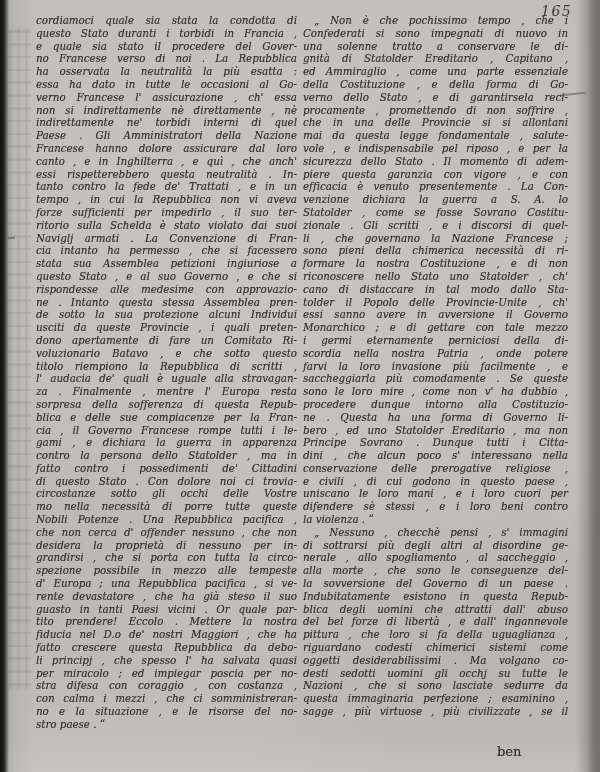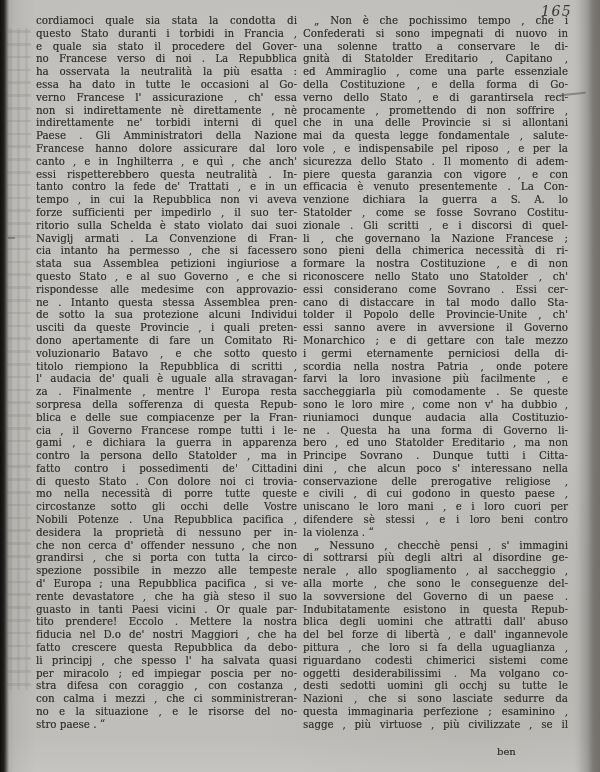--- a/index.html
+++ b/index.html
@@ -29,34 +29,34 @@
     background:
       repeating-linear-gradient(90deg, rgba(0,0,0,0) 0 2px, rgba(86,83,78,0.22) 2px 5px, rgba(0,0,0,0) 5px 8px),
       repeating-linear-gradient(0deg, rgba(0,0,0,0) 0 4.4px, rgba(86,83,78,0.30) 4.4px 7px, rgba(0,0,0,0) 7px 12.8px);
   }
   .scratch{position:absolute;left:560px;top:93px;width:26px;height:1.6px;background:rgba(80,78,74,0.5);transform:rotate(-6deg);border-radius:1px;}
   .mark-left{position:absolute;left:8px;top:237px;width:7px;height:2px;background:rgba(70,68,64,0.45);}
   .page-number{
     position:absolute;left:512px;top:3px;
     font-size:14px;font-style:italic;letter-spacing:1.5px;color:#3a3733;margin-left:29px;
   }
-  .col{position:absolute;top:15px;}
+  .col{position:absolute;top:15px;font-style:italic;}
   #col-left{left:36px;width:261px;}
   #col-right{left:303px;width:265px;}
   .line{
     height:12.8px;line-height:12.8px;font-size:10.2px;
     text-align:justify;text-align-last:justify;
     letter-spacing:0.05px;white-space:normal;
     text-shadow:0.2px 0.2px 0.3px rgba(52,49,45,0.55);
   }
   .line.short{text-align-last:left;}
   .line.indent{padding-left:11px;}
   .catchword{
     position:absolute;left:497px;top:746px;width:60px;
-    font-size:10px;line-height:12.8px;color:#34312d;
+    font-size:13px;line-height:12.8px;color:#34312d;
     text-shadow:0.2px 0.2px 0.3px rgba(52,49,45,0.55);
   }
 </style>
 </head>
 <body>
 
 <div class="scan">
   <div class="edge-left"></div>
   <div class="bleed"></div>
   <div class="mark-left"></div>
@@ -93,25 +93,25 @@
       <div class="line">titolo riempiono la Repubblica di scritti ,</div>
       <div class="line">l' audacia de' quali è uguale alla stravagan-</div>
       <div class="line">za . Finalmente , mentre l' Europa resta</div>
       <div class="line">sorpresa della sofferenza di questa Repub-</div>
       <div class="line">blica e delle sue compiacenze per la Fran-</div>
       <div class="line">cia , il Governo Francese rompe tutti i le-</div>
       <div class="line">gami , e dichiara la guerra in apparenza</div>
       <div class="line">contro la persona dello Statolder , ma in</div>
       <div class="line">fatto contro i possedimenti de' Cittadini</div>
       <div class="line">di questo Stato . Con dolore noi ci trovia-</div>
+      <div class="line">circostanze sotto gli occhi delle Vostre</div>
       <div class="line">mo nella necessità di porre tutte queste</div>
-      <div class="line">circostanze sotto gli occhi delle Vostre</div>
       <div class="line">Nobili Potenze . Una Repubblica pacifica ,</div>
+      <div class="line">che non cerca d' offender nessuno , che non</div>
       <div class="line">desidera la proprietà di nessuno per in-</div>
-      <div class="line">che non cerca d' offender nessuno , che non</div>
       <div class="line">grandirsi , che si porta con tutta la circo-</div>
       <div class="line">spezione possibile in mezzo alle tempeste</div>
       <div class="line">d' Europa ; una Repubblica pacifica , si ve-</div>
       <div class="line">rente devastatore , che ha già steso il suo</div>
       <div class="line">guasto in tanti Paesi vicini . Or quale par-</div>
       <div class="line">tito prendere! Eccolo . Mettere la nostra</div>
       <div class="line">fiducia nel D.o de' nostri Maggiori , che ha</div>
       <div class="line">fatto crescere questa Repubblica da debo-</div>
       <div class="line">li principj , che spesso l' ha salvata quasi</div>
       <div class="line">per miracolo ; ed impiegar poscia per no-</div>
@@ -135,31 +135,30 @@
       <div class="line">sicurezza dello Stato . Il momento di adem-</div>
       <div class="line">piere questa garanzia con vigore , e con</div>
       <div class="line">efficacia è venuto presentemente . La Con-</div>
       <div class="line">venzione dichiara la guerra a S. A. lo</div>
       <div class="line">Statolder , come se fosse Sovrano Costitu-</div>
       <div class="line">zionale . Gli scritti , e i discorsi di quel-</div>
       <div class="line">li , che governano la Nazione Francese ;</div>
       <div class="line">sono pieni della chimerica necessità di ri-</div>
       <div class="line">formare la nostra Costituzione , e di non</div>
       <div class="line">riconoscere nello Stato uno Statolder , ch'</div>
-      <div class="line">essi considerano come Sovrano . Essi cer-</div>
       <div class="line">cano di distaccare in tal modo dallo Sta-</div>
       <div class="line">tolder il Popolo delle Provincie-Unite , ch'</div>
       <div class="line">essi sanno avere in avversione il Governo</div>
       <div class="line">Monarchico ; e di gettare con tale mezzo</div>
       <div class="line">i germi eternamente perniciosi della di-</div>
       <div class="line">scordia nella nostra Patria , onde potere</div>
       <div class="line">farvi la loro invasione più facilmente , e</div>
       <div class="line">saccheggiarla più comodamente . Se queste</div>
       <div class="line">sono le loro mire , come non v' ha dubbio ,</div>
-      <div class="line">riuniamoci dunque audacia alla Costituzio-</div>
+      <div class="line">procedere dunque intorno alla Costituzio-</div>
       <div class="line">ne . Questa ha una forma di Governo li-</div>
       <div class="line">bero , ed uno Statolder Ereditario , ma non</div>
       <div class="line">Principe Sovrano . Dunque tutti i Citta-</div>
       <div class="line">dini , che alcun poco s' interessano nella</div>
       <div class="line">conservazione delle prerogative religiose ,</div>
       <div class="line">e civili , di cui godono in questo paese ,</div>
       <div class="line">uniscano le loro mani , e i loro cuori per</div>
       <div class="line">difendere sè stessi , e i loro beni contro</div>
       <div class="line short">la violenza . “</div>
       <div class="line indent">„ Nessuno , checchè pensi , s' immagini</div>

